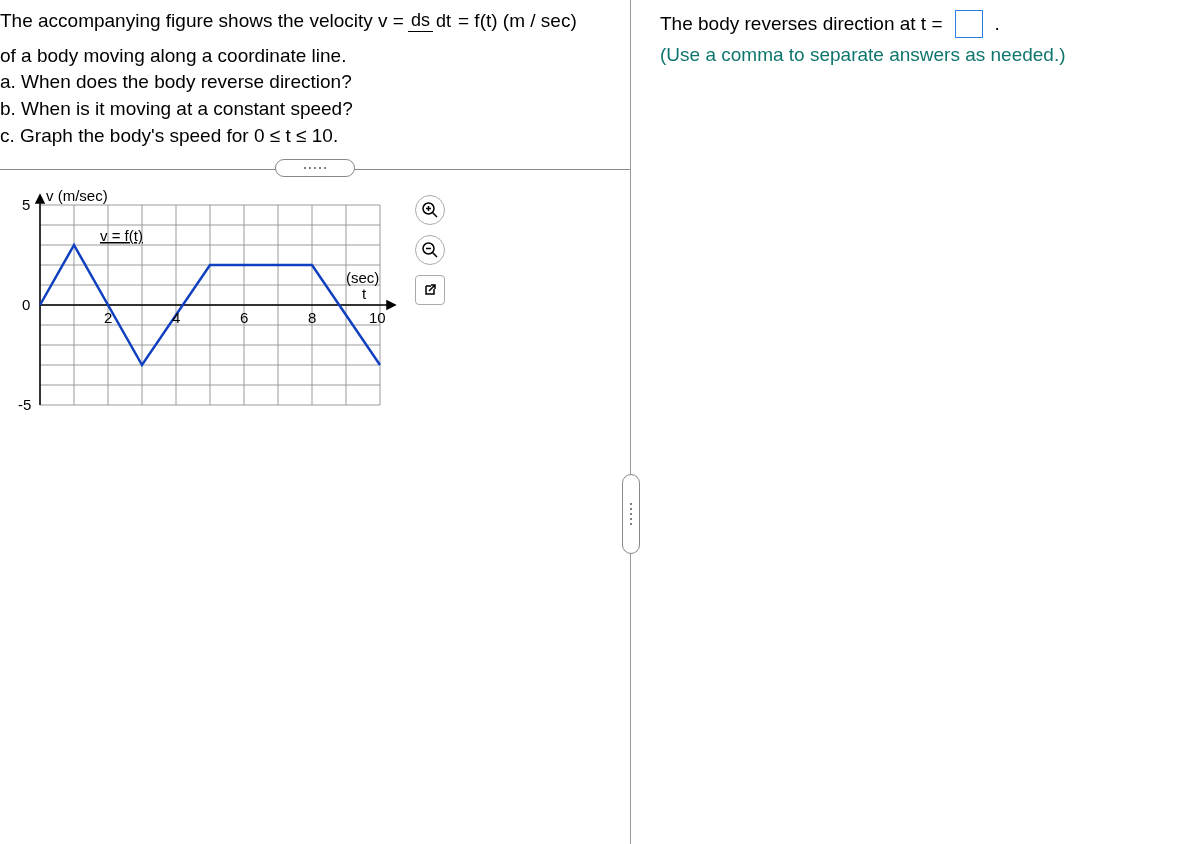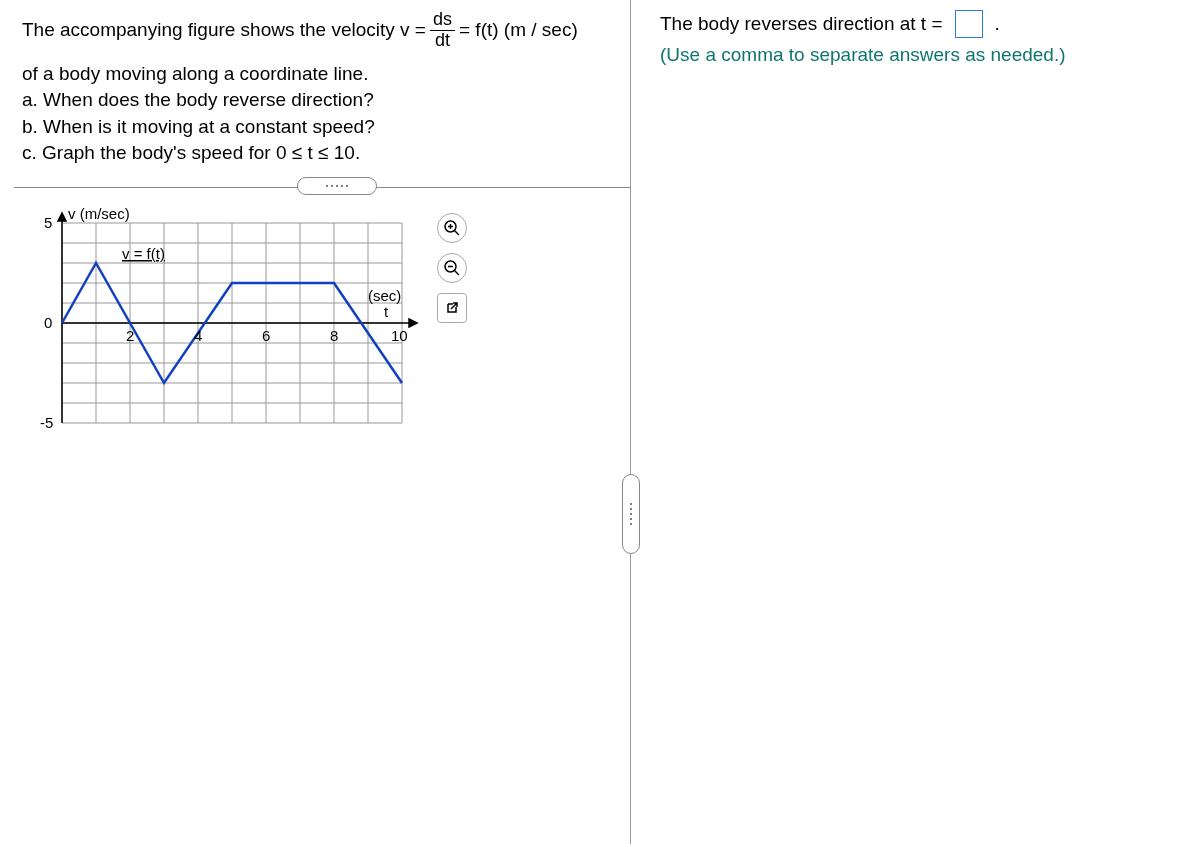--- a/index.html
+++ b/index.html
@@ -11,37 +11,37 @@
     background: #fff;
     width: 1200px;
     height: 844px;
     position: relative;
   }
   .left-panel {
     position: absolute;
     left: 0;
     top: 0;
     width: 630px;
-    padding: 10px 0 0 22px;
+    padding: 10px 0 0 0;
   }
   .right-panel {
     position: absolute;
     left: 660px;
     top: 10px;
     width: 530px;
   }
   .problem-line1 {
     display: flex;
     align-items: center;
     flex-wrap: nowrap;
     line-height: 1.2;
   }
   .frac {
     display: inline-flex;
-    flex-direction: column;
+    flex-direction: row;
     align-items: center;
     margin: 0 4px;
     font-size: 18px;
     line-height: 1.1;
   }
   .frac .num { border-bottom: 1.5px solid #000; padding: 0 3px; }
   .frac .den { padding: 0 3px; }
   .sub-questions {
     margin-top: 10px;
     line-height: 1.4;

